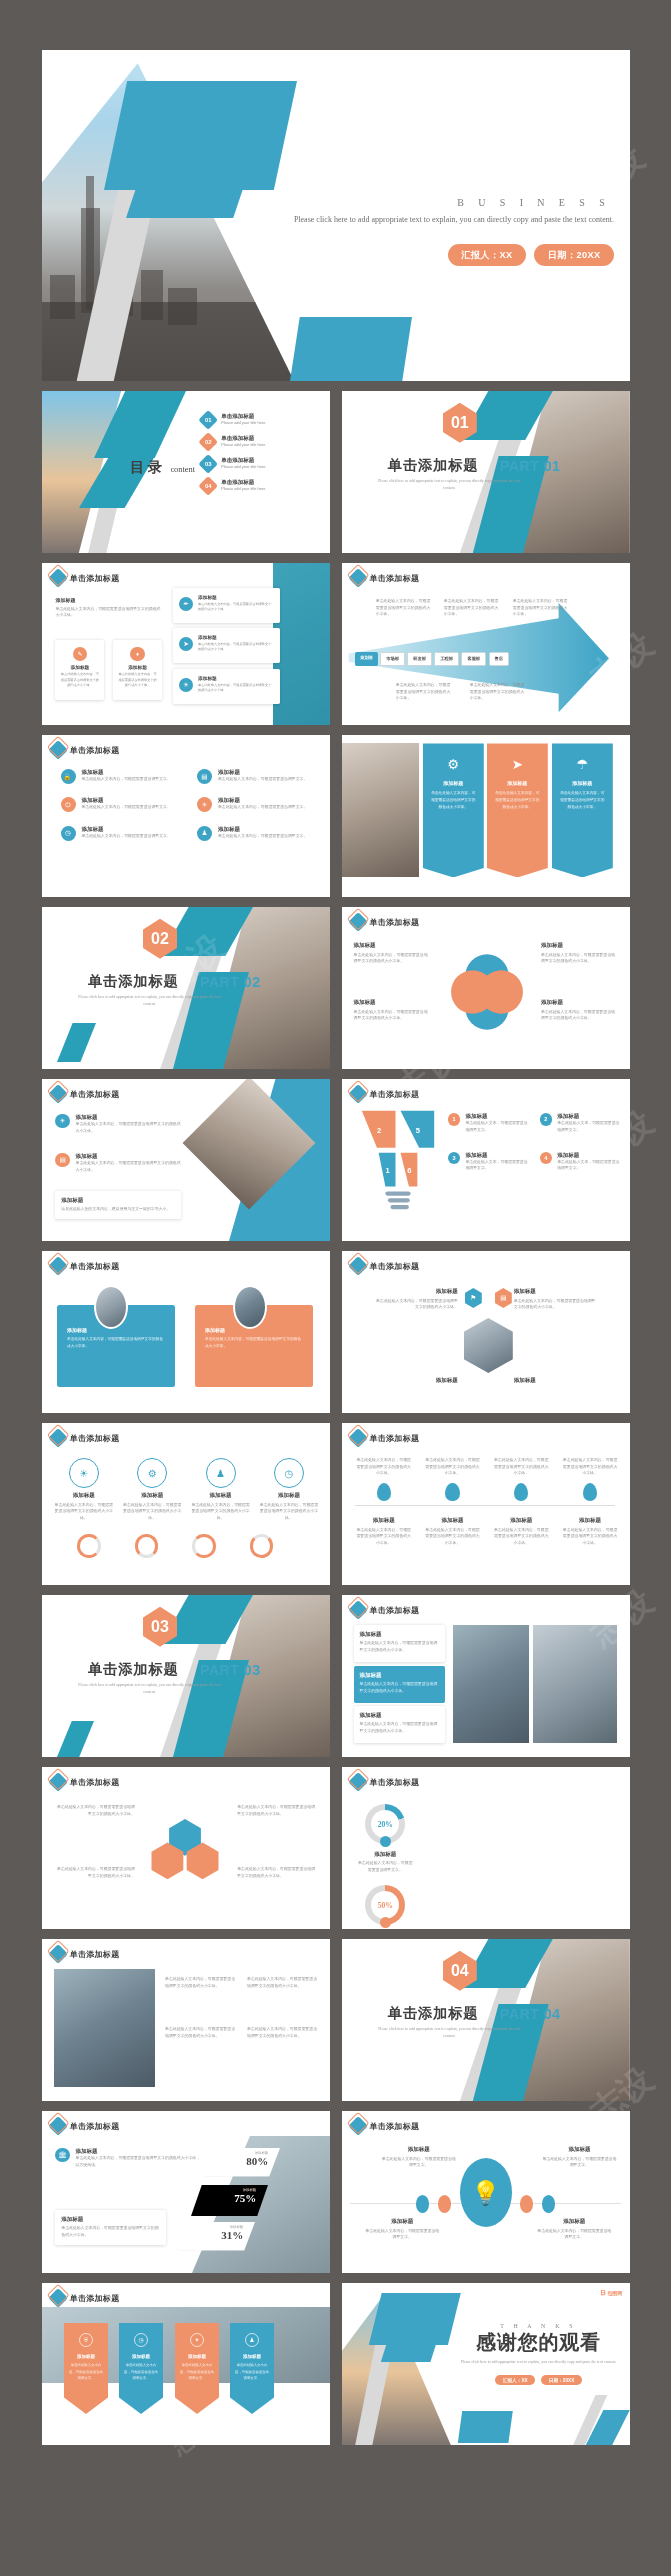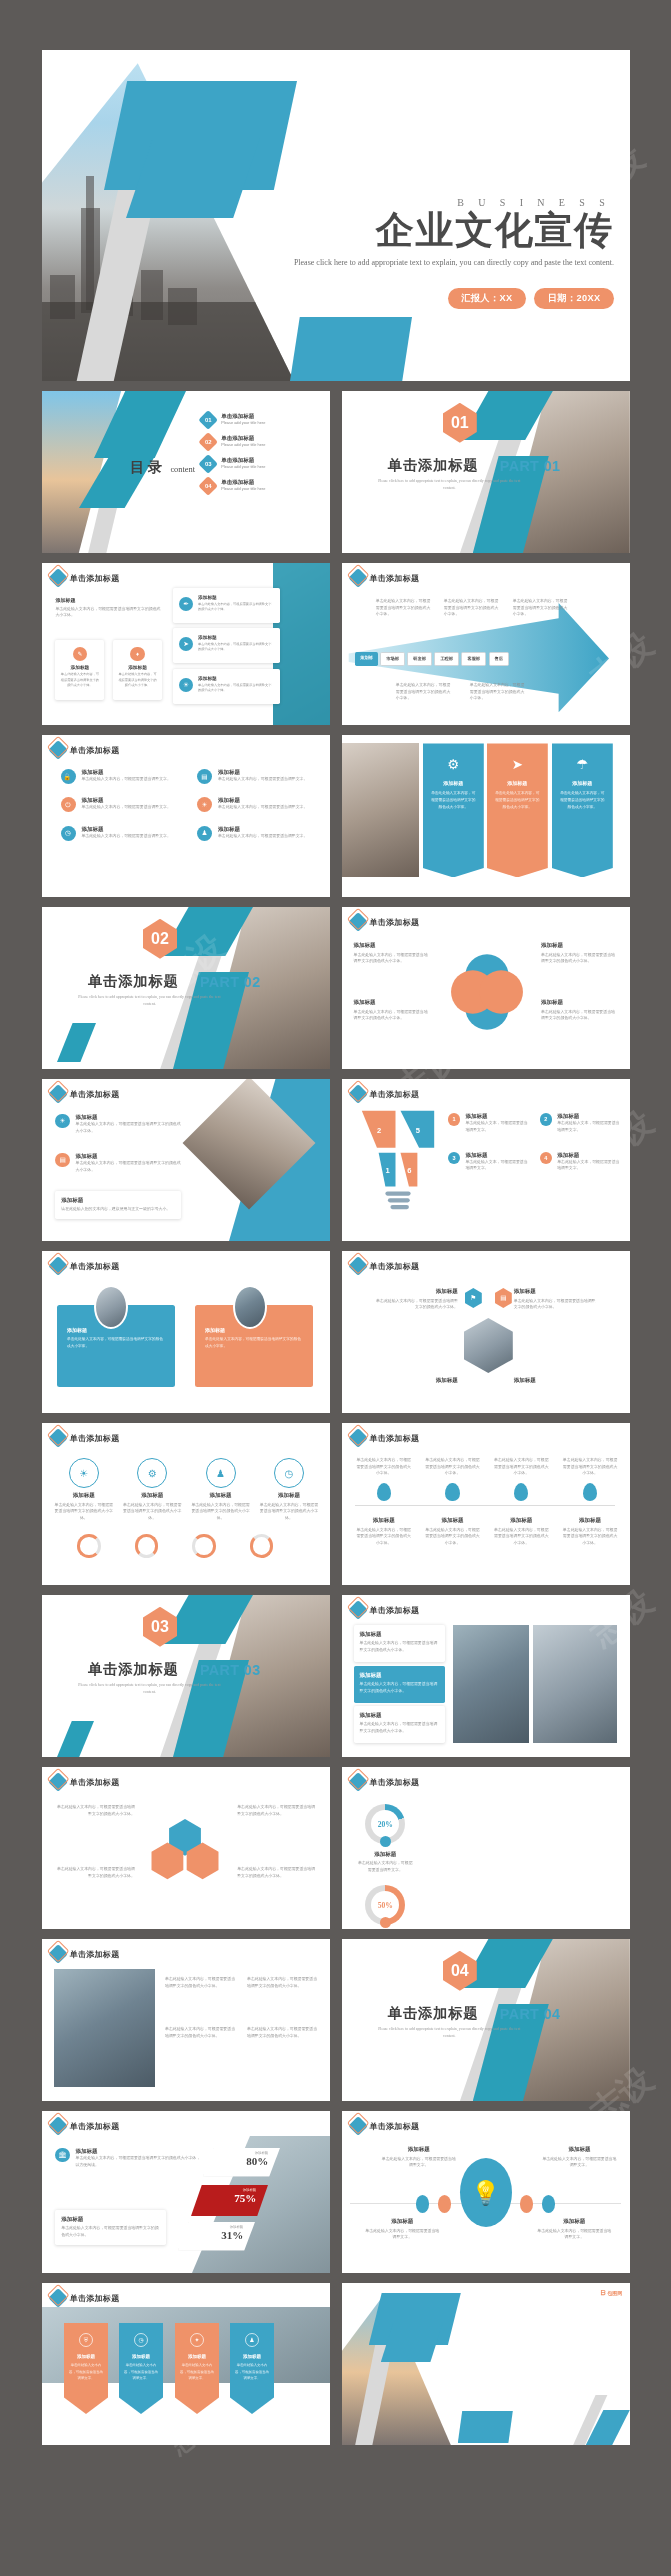--- a/index.html
+++ b/index.html
@@ -168,21 +168,20 @@
       <div class="bld" style="left:62px;top:245px;width:17px;height:34px;"></div>
       <div class="bld" style="left:0px;top:252px;width:252px;height:79px;background:rgba(60,56,54,.62);"></div>
     </div>
     <div class="cover-grey-band"></div>
     <div class="cover-blue-top"></div>
     <div class="cover-blue-bar2"></div>
     <div class="cover-blue-low"></div>
 
     <div class="cover-right">
       <div class="cover-eyebrow">B U S I N E S S</div>
-      <div class="cover-title">企业文化宣传</div>
       <div class="cover-sub">Please click here to add appropriate text to explain, you can directly copy and paste the text content.</div>
       <div class="cover-badges">
         <div class="pill">汇报人：XX</div>
         <div class="pill">日期：20XX</div>
       </div>
     </div>
     <div class="wm" style="left:252px;top:118px;font-size:28.5px;">志设</div>
   </div>
 
   <div class="grid">
@@ -800,21 +799,21 @@
         </div>
         <div class="card" style="position:absolute;left:13.4px;top:99px;width:111px;padding:5.9px;">
           <div class="lbl">添加标题</div>
           <div class="body-txt" style="margin-top:2.5px;">单击此处输入文本内容，可根据需要适当地调整文字的颜色或大小字体。</div>
         </div>
 
         <div style="position:absolute;left:161px;top:37px;width:77px;height:28.5px;background:#fff;box-shadow:0 0.8px 3.4px rgba(0,0,0,.18);clip-path:polygon(14% 0,100% 0,86% 100%,0 100%);padding:3.4px 11.8px 0;">
           <div style="font-size:3.4px;color:#9a9a9a;text-align:right;">添加标题</div>
           <div style="font-size:11px;font-weight:bold;color:#3f3f3f;text-align:right;font-family:'Liberation Serif',serif;">80%</div>
         </div>
-        <div style="position:absolute;left:149px;top:74px;width:77px;height:31px;background:#b91c1c;clip-path:polygon(14% 0,100% 0,86% 100%,0 100%);padding:3.4px 11.8px 0;">
+        <div style="position:absolute;left:149px;top:74px;width:77px;height:31px;background:#000000;clip-path:polygon(14% 0,100% 0,86% 100%,0 100%);padding:3.4px 11.8px 0;">
           <div style="font-size:3.4px;color:#fde3d6;text-align:right;">添加标题</div>
           <div style="font-size:11px;font-weight:bold;color:#fff;text-align:right;font-family:'Liberation Serif',serif;">75%</div>
         </div>
         <div style="position:absolute;left:136px;top:111px;width:77px;height:28.5px;background:#fff;box-shadow:0 0.8px 3.4px rgba(0,0,0,.18);clip-path:polygon(14% 0,100% 0,86% 100%,0 100%);padding:3.4px 11.8px 0;">
           <div style="font-size:3.4px;color:#9a9a9a;text-align:right;">添加标题</div>
           <div style="font-size:11px;font-weight:bold;color:#3f3f3f;text-align:right;font-family:'Liberation Serif',serif;">31%</div>
         </div>
       </div>
 
       <div class="slide">
@@ -884,20 +883,29 @@
         <div style="position:absolute;left:39px;top:40px;width:62px;height:39px;background:#3da4c6;clip-path:polygon(20% 0,100% 0,80% 100%,0 100%);"></div>
         <div style="position:absolute;left:116px;top:128px;width:55px;height:32px;background:#3da4c6;clip-path:polygon(8% 0,100% 0,92% 100%,0 100%);"></div>
         <div style="position:absolute;right:0;bottom:0;width:59px;height:50px;background:#d9d9d9;clip-path:polygon(42% 0,62% 0,24% 100%,4% 100%);"></div>
         <div style="position:absolute;right:0;bottom:0;width:44px;height:35px;background:#3da4c6;clip-path:polygon(40% 0,100% 0,60% 100%,0 100%);"></div>
 
         <div class="logo-mark">
           <span class="b">ᗷ</span>
           <span class="w">包图网</span>
         </div>
 
+        <div style="position:absolute;right:11.8px;top:40px;width:159px;text-align:center;">
+          <div class="thanks-eyebrow">T H A N K S</div>
+          <div class="thanks-title">感谢您的观看</div>
+          <div class="thanks-sub" style="margin-top:3.4px;">Please click here to add appropriate text to explain, you can directly copy and paste the text content.</div>
+          <div style="margin-top:8.4px;display:flex;justify-content:center;gap:5.9px;">
+            <div class="pill-sm">汇报人：XX</div>
+            <div class="pill-sm">日期：20XX</div>
+          </div>
+        </div>
       </div>
     </div>
 
   </div>
 
 
   <div class="wm" style="left:579px;top:151px;">志设</div>
   <div class="wm" style="left:588px;top:638px;">志设</div>
   <div class="wm" style="left:588px;top:1116px;">志设</div>
   <div class="wm" style="left:588px;top:1595px;">志设</div>

